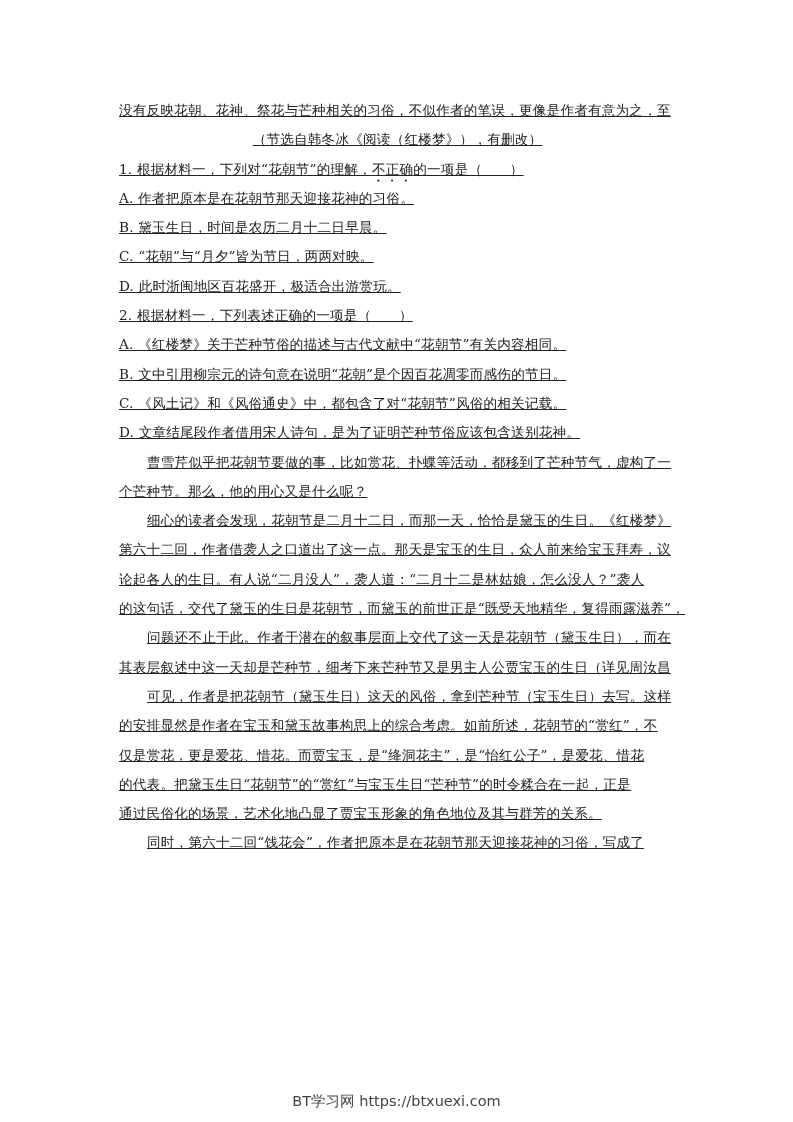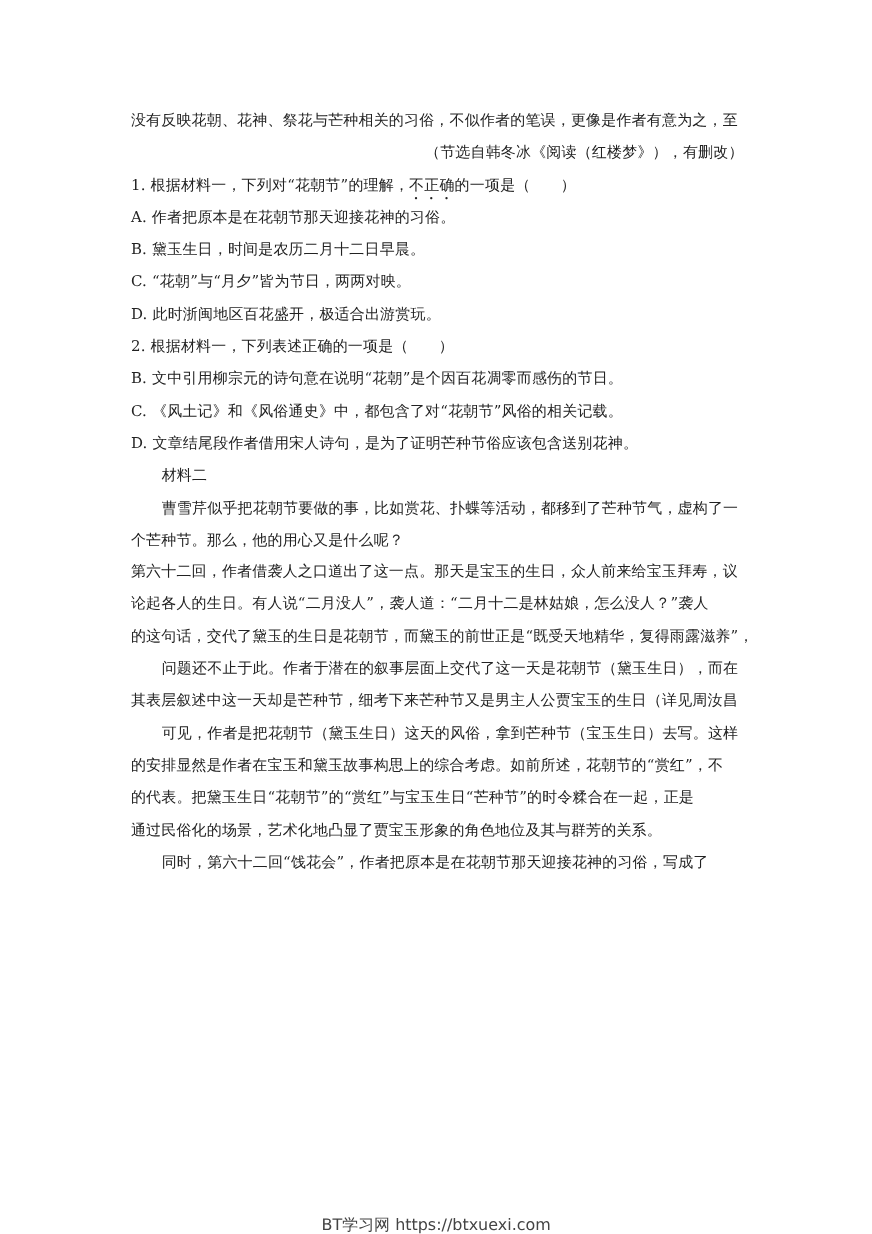--- a/index.html
+++ b/index.html
@@ -1,53 +1,55 @@
 <!DOCTYPE html>
 <html><head>
 <meta charset="utf-8">
 <style>
   html, body { margin: 0; padding: 0; background: #ffffff; }
   body { width: 793px; height: 1122px; position: relative; overflow: hidden;
          font-family: "DejaVu Serif", "Liberation Serif", serif; color: #222; }
   .page { position: absolute; left: 119px; top: 96px; width: 557px; }
-  .line { font-size: 13.6px; line-height: 29.3px; height: 29.3px; white-space: nowrap; letter-spacing: 0.2px; }
+  .line { font-size: 13.6px; line-height: 29.3px; height: 29.3px; white-space: nowrap; letter-spacing: 0.2px; text-decoration: underline; }
   .indent { padding-left: 28px; }
-  .right { text-align: right; padding-right: 0; }
+  .right { text-align: center; padding-right: 0; }
   .dot { text-emphasis: dot; -webkit-text-emphasis: dot; text-emphasis-position: under; -webkit-text-emphasis-position: under; }
   .footer { position: absolute; top: 1092px; left: 0; width: 793px; text-align: center;
-            font-family: "DejaVu Sans", "Liberation Sans", sans-serif; font-size: 14.5px; color: #444; margin-top: 12px; }
+            font-family: "DejaVu Sans", "Liberation Sans", sans-serif; font-size: 14.5px; color: #444; }
 </style>
 </head>
 <body>
 
 <div class="page">
   <div class="line">没有反映花朝、花神、祭花与芒种相关的习俗，不似作者的笔误，更像是作者有意为之，至</div>
   <div class="line right">（节选自韩冬冰《阅读（红楼梦》），有删改）</div>
 
   <div class="line"><span>1. 根据材料一，下列对“花朝节”的理解，</span><span class="dot">不正确</span><span>的一项是（　　）</span></div>
   <div class="line">A. 作者把原本是在花朝节那天迎接花神的习俗。</div>
   <div class="line">B. 黛玉生日，时间是农历二月十二日早晨。</div>
   <div class="line">C. “花朝”与“月夕”皆为节日，两两对映。</div>
   <div class="line">D. 此时浙闽地区百花盛开，极适合出游赏玩。</div>
 
   <div class="line">2. 根据材料一，下列表述正确的一项是（　　）</div>
+  <div class="line">A. 《红楼梦》关于芒种节俗的描述与古代文献中“花朝节”有关内容相同。</div>
   <div class="line">B. 文中引用柳宗元的诗句意在说明“花朝”是个因百花凋零而感伤的节日。</div>
   <div class="line">C. 《风土记》和《风俗通史》中，都包含了对“花朝节”风俗的相关记载。</div>
   <div class="line">D. 文章结尾段作者借用宋人诗句，是为了证明芒种节俗应该包含送别花神。</div>
 
-  <div class="line indent">材料二</div>
   <div id="m2">
       <div class="line indent">曹雪芹似乎把花朝节要做的事，比如赏花、扑蝶等活动，都移到了芒种节气，虚构了一</div>
       <div class="line">个芒种节。那么，他的用心又是什么呢？</div>
+      <div class="line indent">细心的读者会发现，花朝节是二月十二日，而那一天，恰恰是黛玉的生日。《红楼梦》</div>
       <div class="line">第六十二回，作者借袭人之口道出了这一点。那天是宝玉的生日，众人前来给宝玉拜寿，议</div>
       <div class="line">论起各人的生日。有人说“二月没人”，袭人道：“二月十二是林姑娘，怎么没人？”袭人</div>
       <div class="line">的这句话，交代了黛玉的生日是花朝节，而黛玉的前世正是“既受天地精华，复得雨露滋养”，</div>
       <div class="line indent">问题还不止于此。作者于潜在的叙事层面上交代了这一天是花朝节（黛玉生日），而在</div>
       <div class="line">其表层叙述中这一天却是芒种节，细考下来芒种节又是男主人公贾宝玉的生日（详见周汝昌</div>
       <div class="line indent">可见，作者是把花朝节（黛玉生日）这天的风俗，拿到芒种节（宝玉生日）去写。这样</div>
       <div class="line">的安排显然是作者在宝玉和黛玉故事构思上的综合考虑。如前所述，花朝节的“赏红”，不</div>
+      <div class="line">仅是赏花，更是爱花、惜花。而贾宝玉，是“绛洞花主”，是“怡红公子”，是爱花、惜花</div>
       <div class="line">的代表。把黛玉生日“花朝节”的“赏红”与宝玉生日“芒种节”的时令糅合在一起，正是</div>
       <div class="line">通过民俗化的场景，艺术化地凸显了贾宝玉形象的角色地位及其与群芳的关系。</div>
       <div class="line indent">同时，第六十二回“饯花会”，作者把原本是在花朝节那天迎接花神的习俗，写成了</div>
     </div>
 </div>
 
 <div class="footer">BT学习网 https://btxuexi.com</div>
 
 </body></html>

